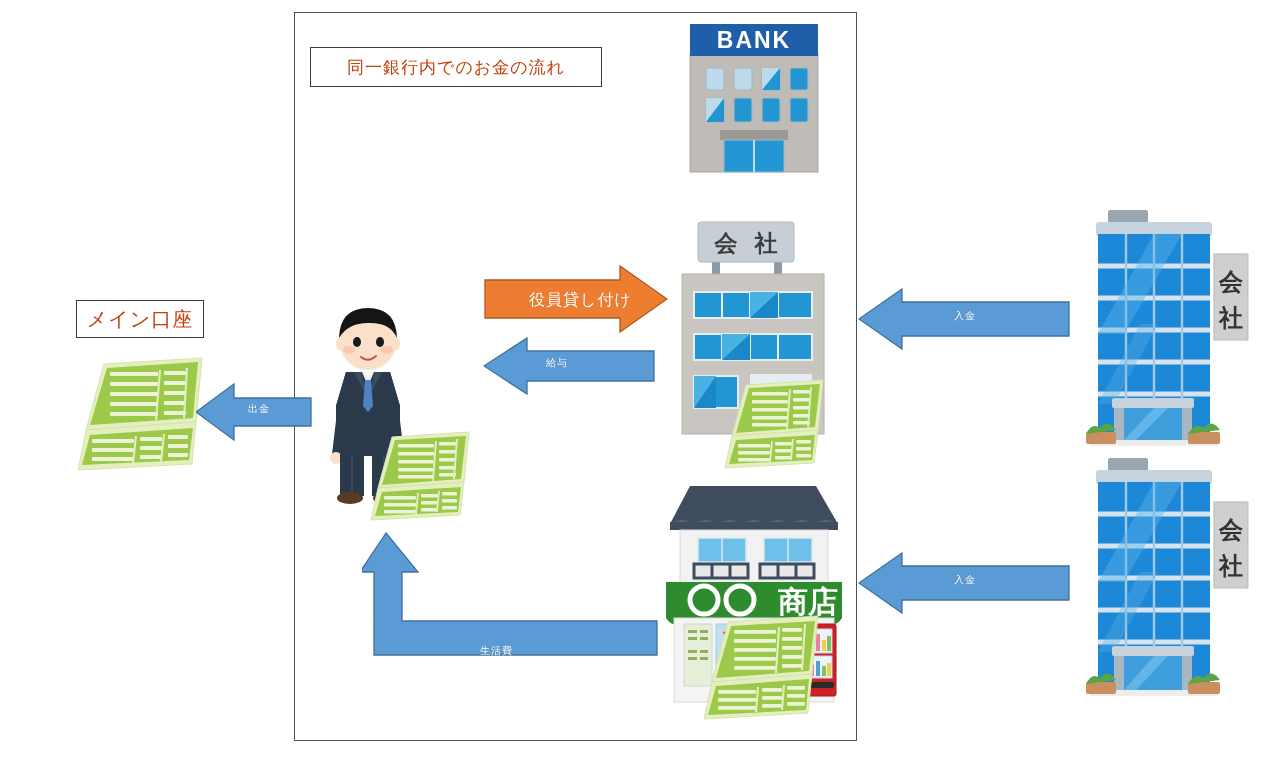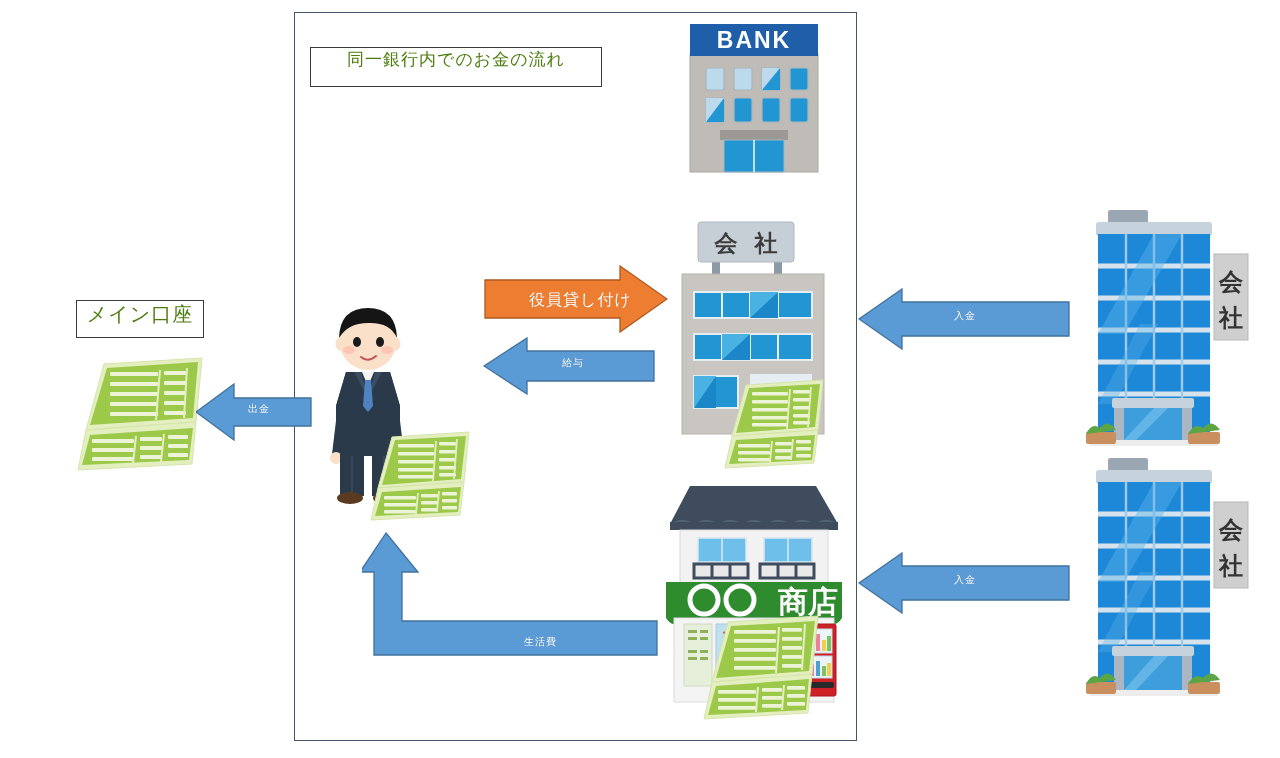--- a/index.html
+++ b/index.html
@@ -6,22 +6,22 @@
   body{width:1280px;height:758px;position:relative;overflow:hidden;
        font-family:"Liberation Sans","DejaVu Sans",sans-serif;color:#404040;}
   .abs{position:absolute;}
 
   
   #bank-frame{left:294px;top:12px;width:563px;height:729px;
        border:1.5px solid #44546A;box-sizing:border-box;background:transparent;}
 
   
   .labelbox{border:1.2px solid #3b3b3b;background:#ffffff;display:flex;
-       justify-content:center;box-sizing:border-box;
-       font-size:17px;color:#4d7c0f;letter-spacing:1px;}
+       align-items:center;justify-content:center;box-sizing:border-box;
+       font-size:17px;color:#c2410c;letter-spacing:1px;}
   #title-box{left:310px;top:47px;width:292px;height:40px;}
   #main-account-box{left:76px;top:300px;width:128px;height:38px;font-size:20px;}
 
   
   .arrow-txt{position:absolute;color:#ffffff;font-size:10px;letter-spacing:1px;
        white-space:nowrap;z-index:3;text-shadow:0 0 1px rgba(0,0,0,.15);}
 
   .arrow-left,.arrow-right{position:absolute;}
   .arrow-left .shape,.arrow-right .shape{width:100%;height:100%;display:block;}
 
@@ -376,28 +376,28 @@
   <svg class="shape" viewBox="0 0 184 70" preserveAspectRatio="none">
     <polygon points="1,16 136,16 136,2 183,35 136,68 136,54 1,54" fill="#ED7D31" stroke="#AE5A21" stroke-width="1.3"></polygon>
   </svg>
   <span class="arrow-txt" style="left:45px;top:26px;font-size:16px;">役員貸し付け</span>
 </div>
 
 <div class="arrow-left" style="left:483px;top:337px;width:172px;height:58px;">
   <svg class="shape" viewBox="0 0 172 58" preserveAspectRatio="none">
     <polygon points="1,29 44,1 44,14 171,14 171,44 44,44 44,57" fill="#5B9BD5" stroke="#41719C" stroke-width="1.3"></polygon>
   </svg>
-  <span class="arrow-txt" style="left:79px;top:19px;">給与</span>
+  <span class="arrow-txt" style="left:63px;top:19px;">給与</span>
 </div>
 
 <div class="arrow-bent" style="position:absolute;left:362px;top:528px;width:296px;height:128px;">
   <svg width="296" height="128" viewBox="0 0 296 128" preserveAspectRatio="none">
     <polygon points="24,5 56,44 40,44 40,93 295,93 295,127 12,127 12,44 -2,44" fill="#5B9BD5" stroke="#41719C" stroke-width="1.3"></polygon>
   </svg>
-  <span class="arrow-txt" style="left:118px;top:107px;margin-left:44px;">生活費</span>
+  <span class="arrow-txt" style="left:118px;top:116px;">生活費</span>
 </div>
 
 <div class="arrow-left" style="left:858px;top:288px;width:212px;height:62px;">
   <svg class="shape" viewBox="0 0 212 62" preserveAspectRatio="none">
     <polygon points="1,31 44,1 44,14 211,14 211,48 44,48 44,61" fill="#5B9BD5" stroke="#41719C" stroke-width="1.3"></polygon>
   </svg>
   <span class="arrow-txt" style="left:96px;top:21px;">入金</span>
 </div>
 
 <div class="arrow-left" style="left:858px;top:552px;width:212px;height:62px;">

